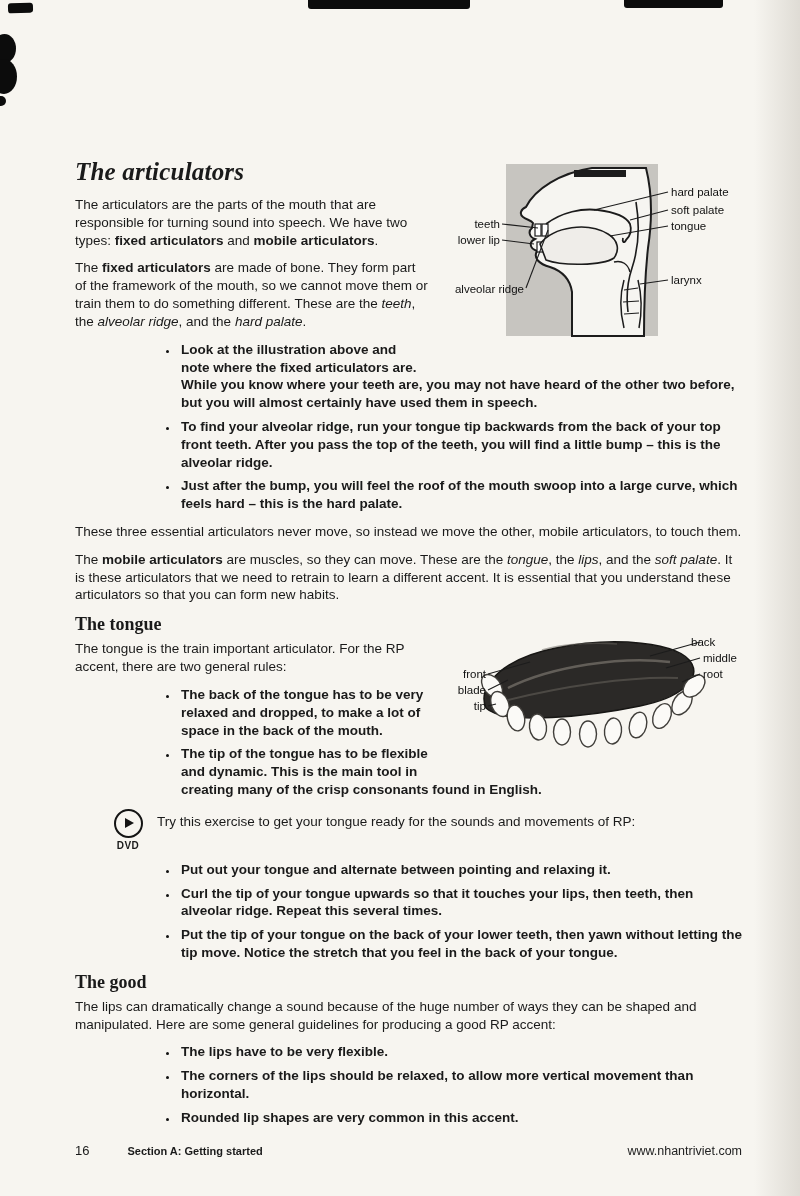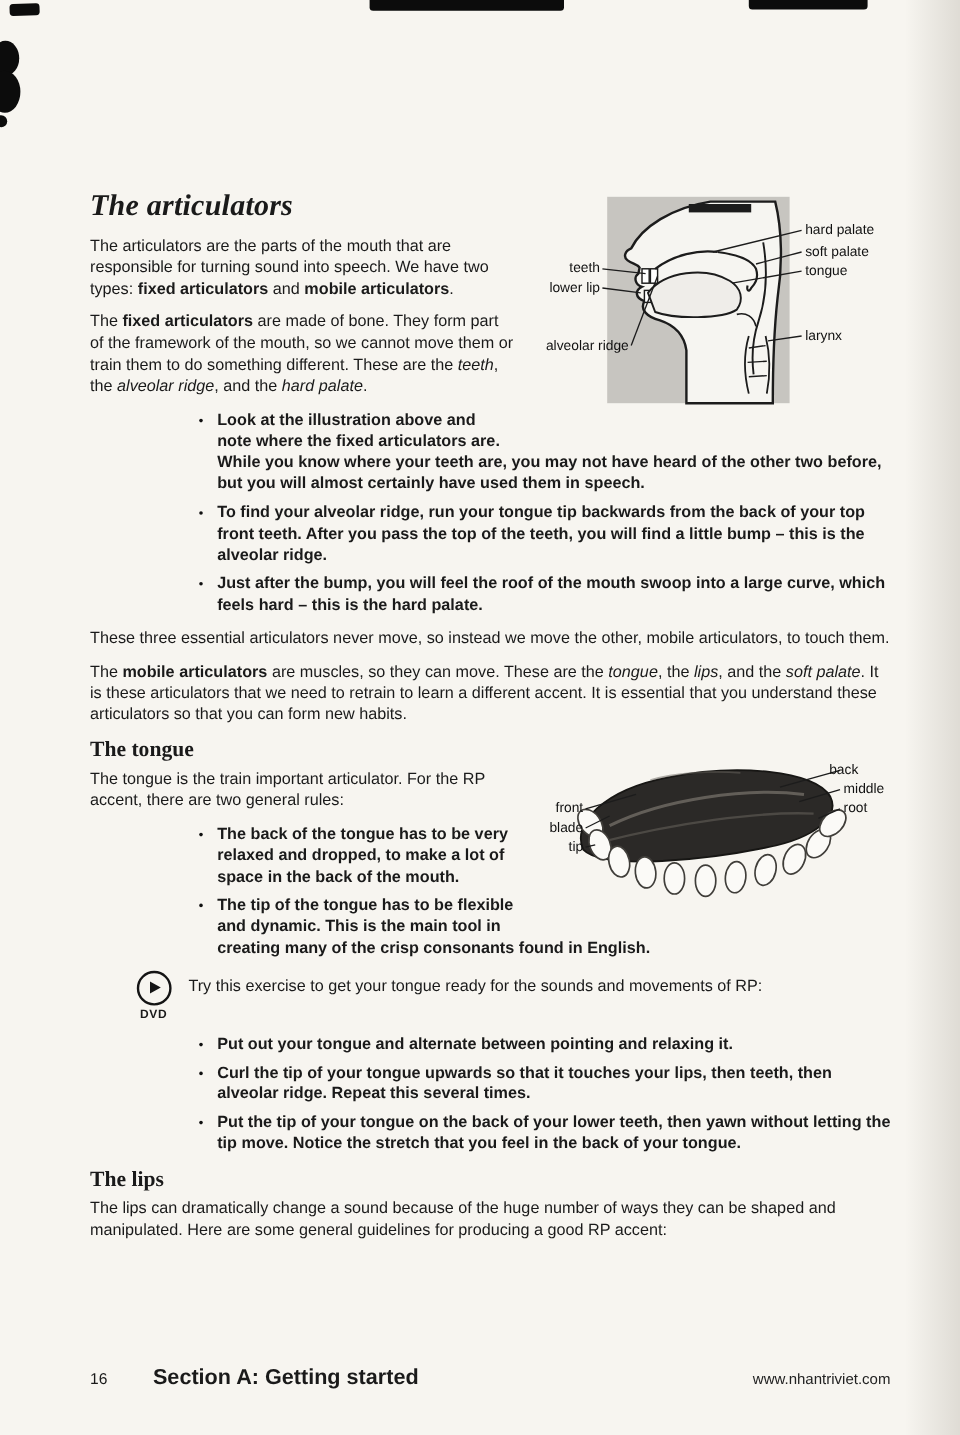--- a/index.html
+++ b/index.html
@@ -46,21 +46,21 @@
   .dvd-badge { width:34px; flex:0 0 auto; text-align:center; }
   .dvd-circle { width:25px; height:25px; border:2.5px solid #141414; border-radius:50%;
                 margin:0 auto; display:flex; align-items:center; justify-content:center; background:#f7f5f0; }
   .dvd-tri { width:0; height:0; border-left:9px solid #141414; border-top:5.5px solid transparent;
              border-bottom:5.5px solid transparent; margin-left:2px; }
   .dvd-label { font-weight:700; font-size:10px; margin-top:2px; letter-spacing:0.5px; }
   .dvd-row p.body { flex:1; margin:4px 0 0; }
 
   .footer { position:absolute; left:75px; right:58px; bottom:38px;
             display:flex; align-items:baseline; font-size:13px; }
-  .footer .section { font-weight:700; margin-left:38px; font-size:18px;text-align:right; }
+  .footer .section { font-weight:700; margin-left:38px; font-size:11px;text-align:right; }
   .footer .site { margin-left:auto; font-size:12.5px; color:#222; }
 </style>
 </head>
 <body>
 
 <div class="page">
 
   <div class="art art-top1"></div>
   <div class="art art-top2"></div>
   <div class="art art-top3"></div>
@@ -185,23 +185,28 @@
       </div>
       <p class="body"><span>Try this exercise to get your tongue ready for the sounds and movements of RP:</span></p>
     </div>
 
     <ul class="bullets">
       <li><span>Put out your tongue and alternate between pointing and relaxing it.</span></li>
       <li><span>Curl the tip of your tongue upwards so that it touches your lips, then teeth, then alveolar ridge. Repeat this several times.</span></li>
       <li><span>Put the tip of your tongue on the back of your lower teeth, then yawn without letting the tip move. Notice the stretch that you feel in the back of your tongue.</span></li>
     </ul>
 
-    <h2 class="section-h">The lips</h2>
+    <h2 class="section-h">The good</h2>
     <p class="body"><span>The lips can dramatically change a sound because of the huge number of ways they can be shaped and manipulated. Here are some general guidelines for producing a good RP accent:</span></p>
 
+    <ul class="bullets">
+      <li><span>The lips have to be very flexible.</span></li>
+      <li><span>The corners of the lips should be relaxed, to allow more vertical movement than horizontal.</span></li>
+      <li><span>Rounded lip shapes are very common in this accent.</span></li>
+    </ul>
 
   </div>
 
   <div class="footer">
     <span class="pageno">16</span>
     <span class="section">Section A: Getting started</span>
     <span class="site">www.nhantriviet.com</span>
   </div>
 
   <div class="scan-shade"></div>

